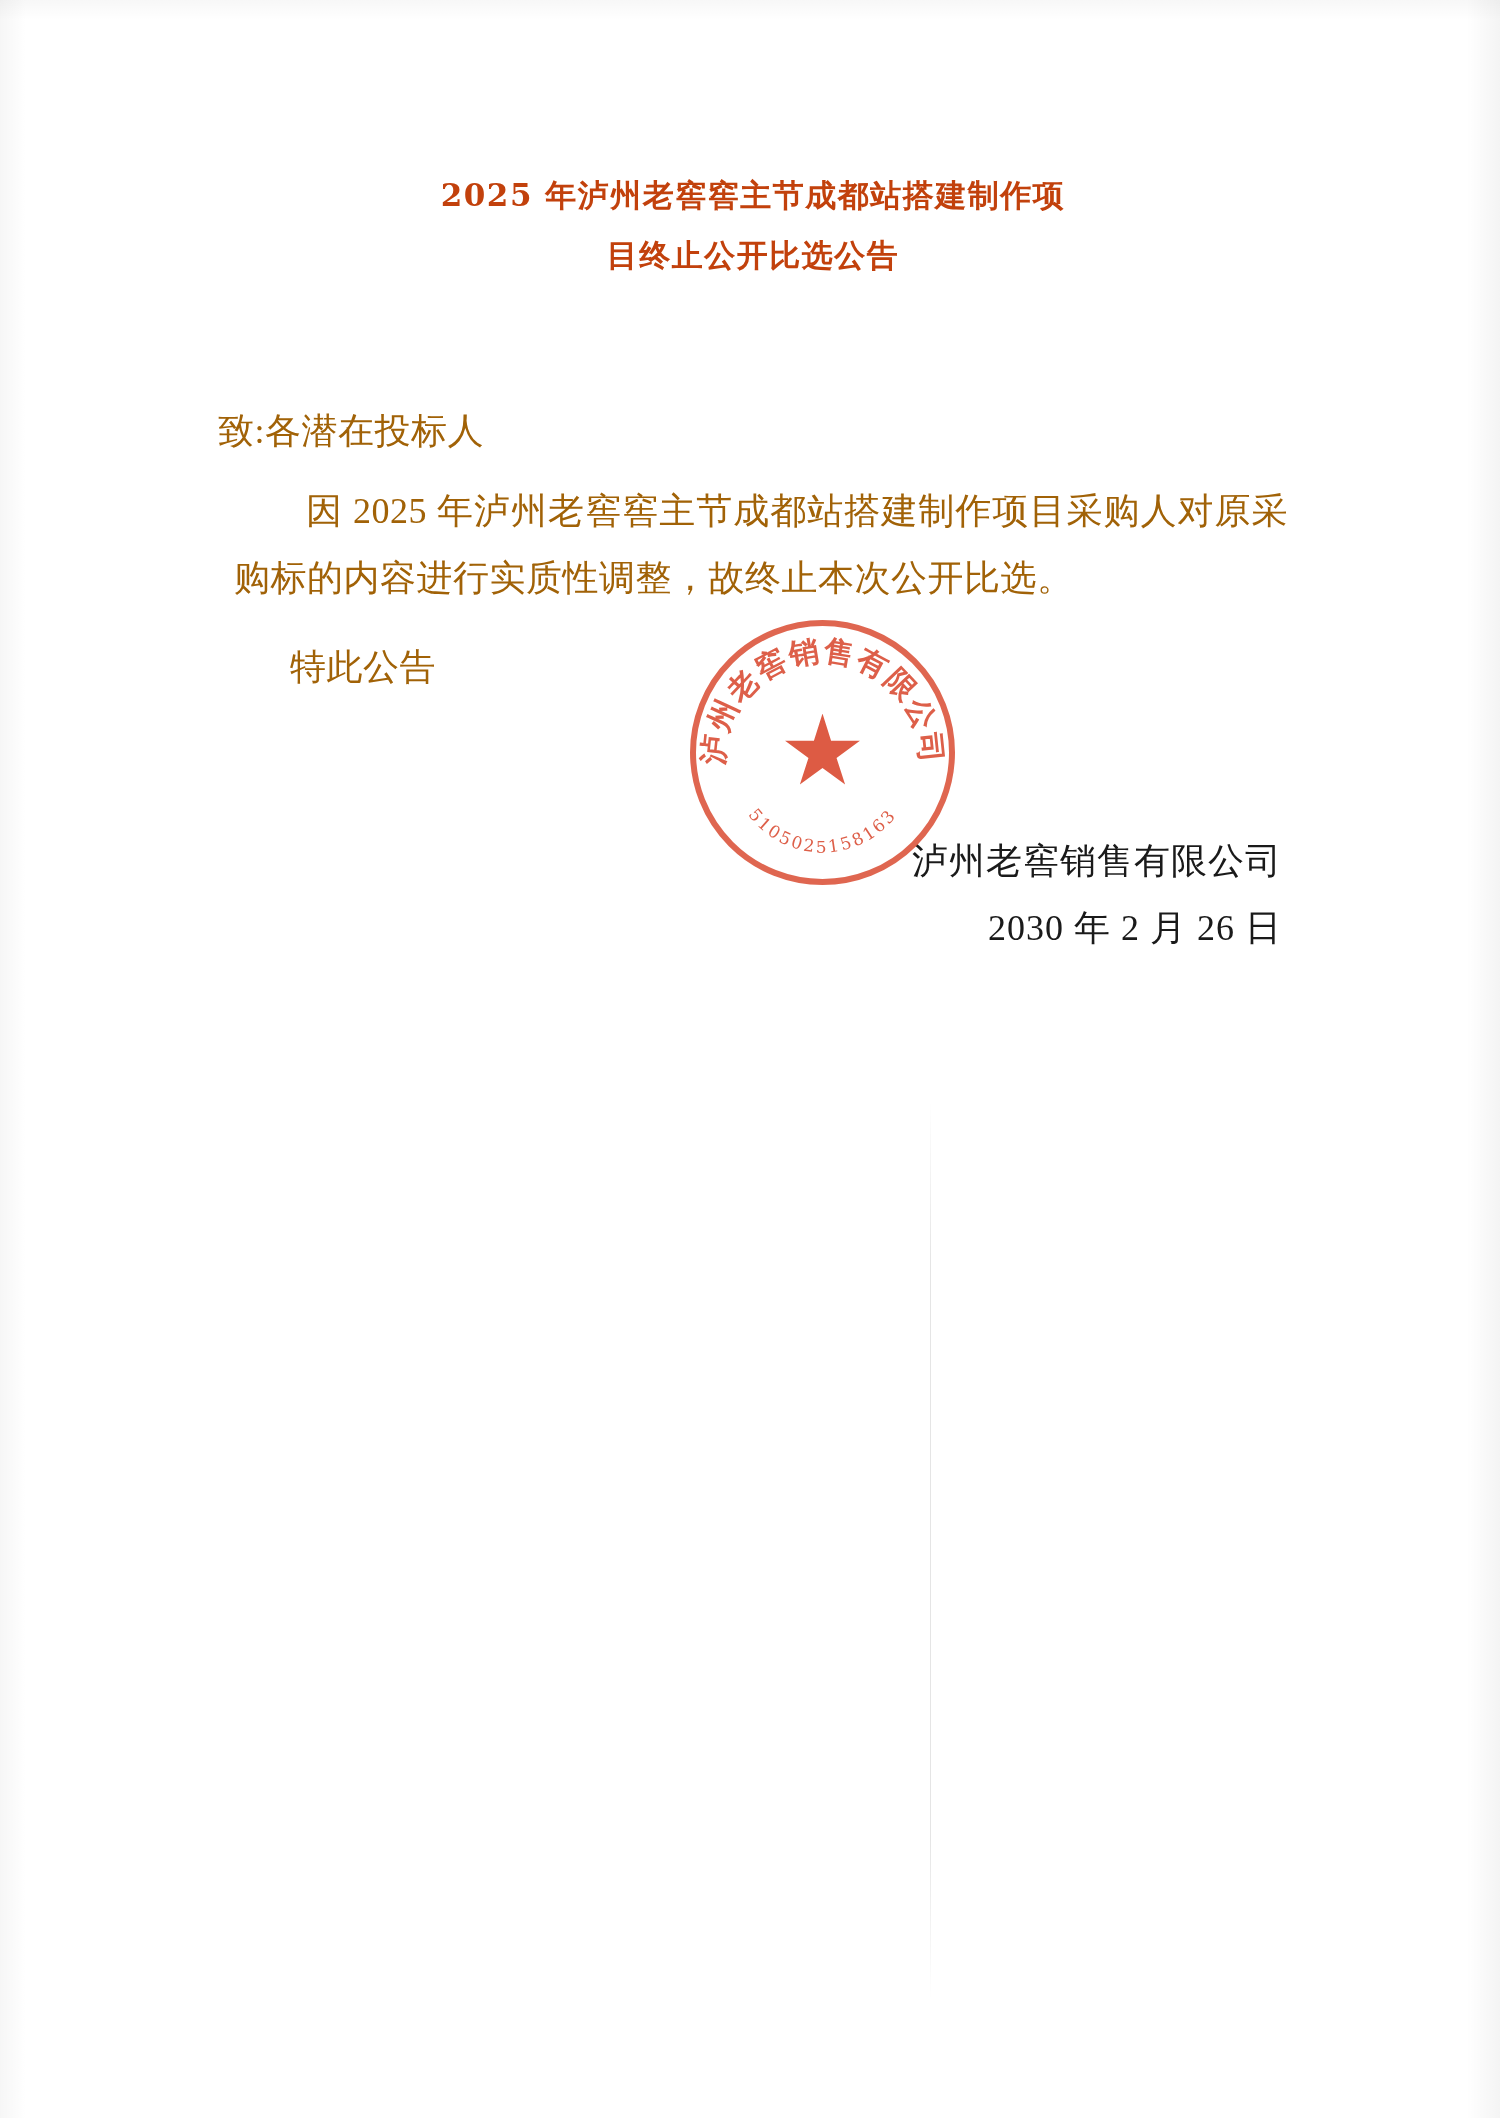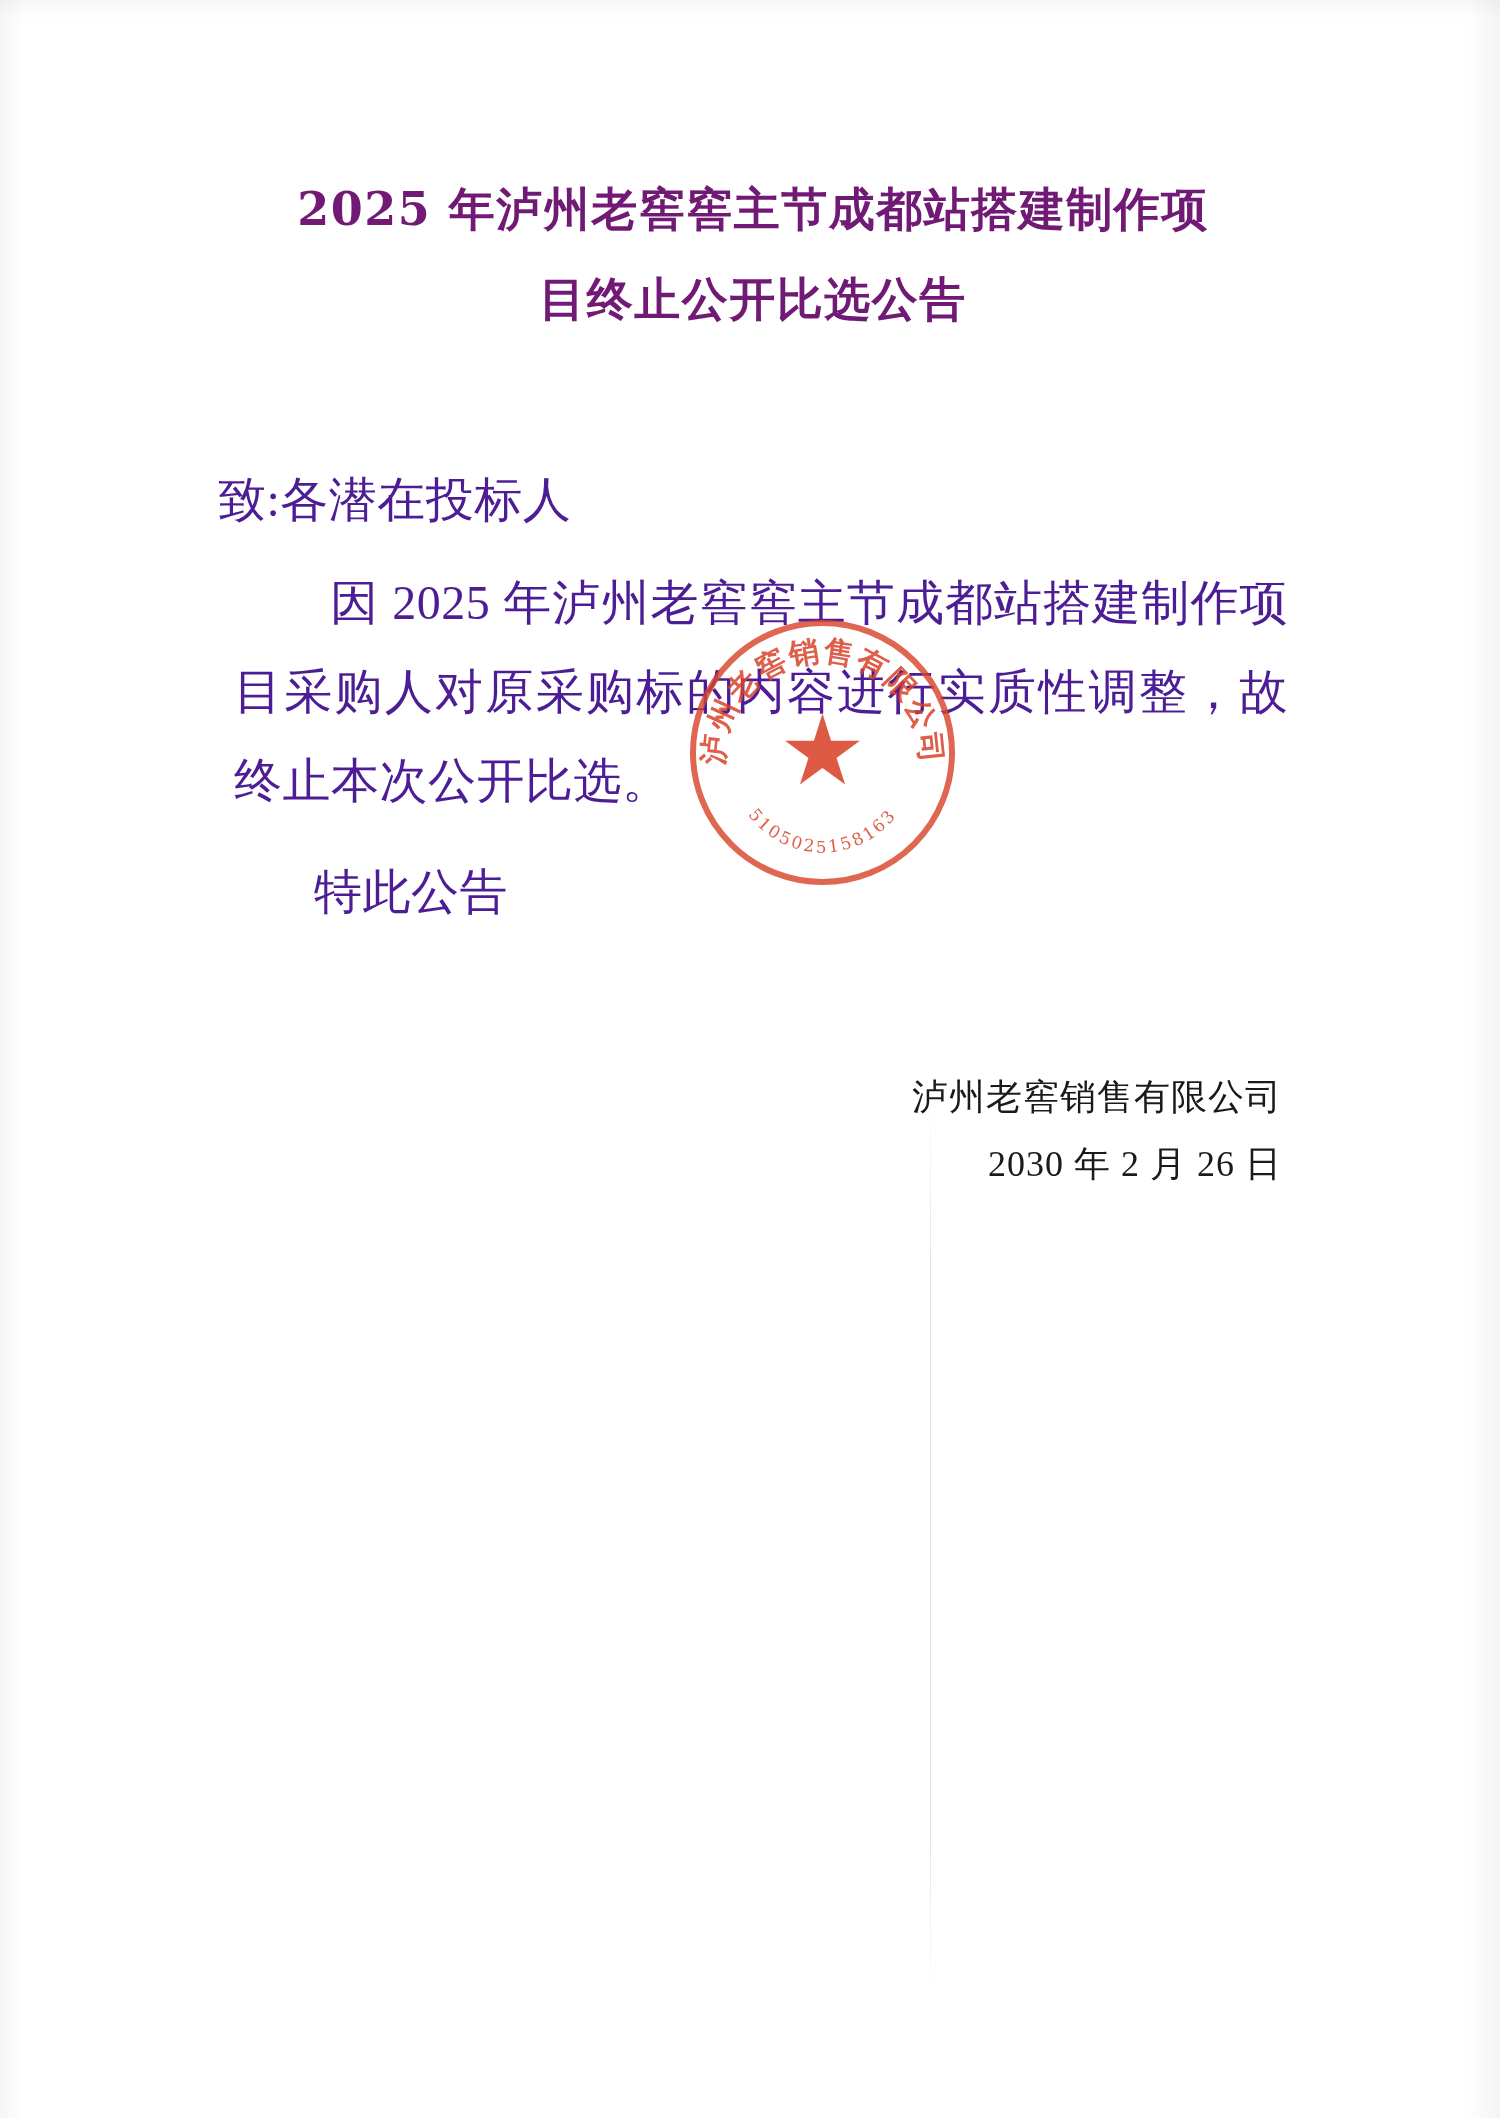--- a/index.html
+++ b/index.html
@@ -43,33 +43,33 @@
     left: 218px;
     top: 0;
     width: 1070px;
   }
   .doc-title {
     margin: 0;
     padding-top: 165px;
     text-align: center;
     font-family: "DejaVu Serif", "Liberation Serif", serif;
     font-weight: 700;
-    font-size: 46px;
+    font-size: 31px;
     line-height: 1.95;
     letter-spacing: 1.5px;
-    color: #701a75;
+    color: #c2410c;
   }
   .doc-title .line {
     display: block;
   }
   .body-block {
     margin-top: 112px;
-    font-size: 48px;
+    font-size: 36px;
     line-height: 1.85;
-    color: #4c1d95;
+    color: #a16207;
     letter-spacing: 0.5px;
   }
   .salutation {
     margin: 0 0 14px 0;
   }
   .para {
     margin: 0 0 10px 16px;
     text-indent: 2em;
     text-align: justify;
     text-justify: inter-ideograph;

